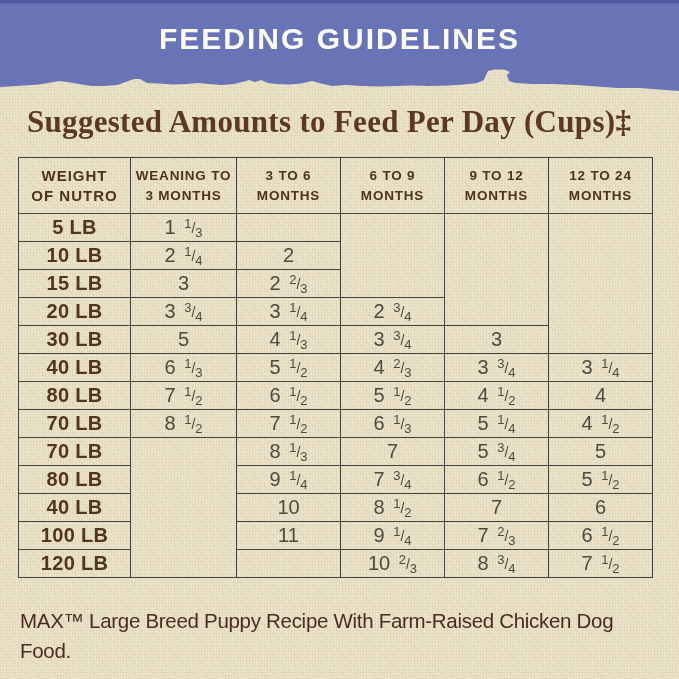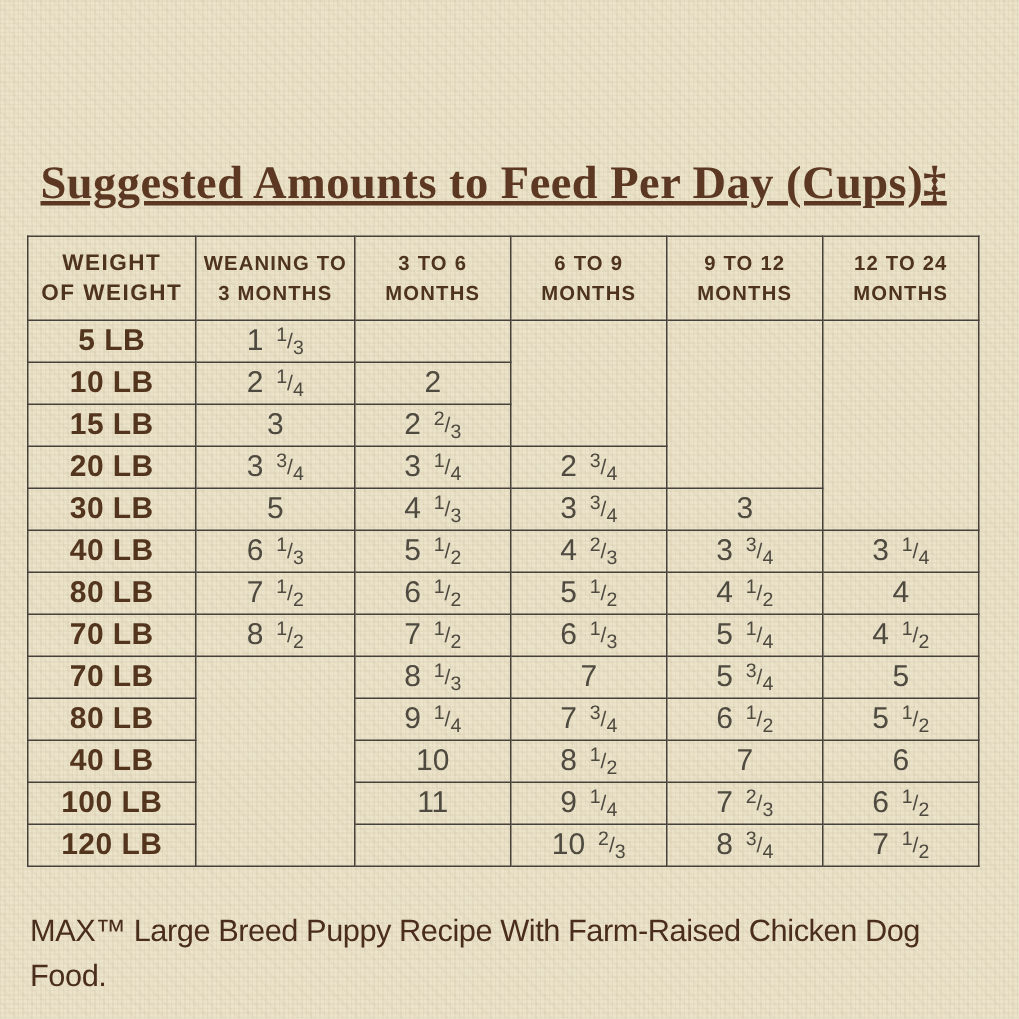--- a/index.html
+++ b/index.html
@@ -20,21 +20,21 @@
     position:absolute;top:22px;left:0;width:100%;
     text-align:center;color:#fbfaf5;
     font-size:30px;font-weight:bold;letter-spacing:2px;
     font-family:"Liberation Sans", sans-serif;
   }
   
   .section-title{
     position:absolute;left:27px;top:104px;width:640px;
     font-family:"Liberation Serif", serif;
     font-weight:bold;font-size:31px;letter-spacing:0.3px;
-    color:#5c3822;white-space:nowrap;text-decoration:underline;
+    color:#5c3822;white-space:nowrap;
   }
   
   table.feed{
     position:absolute;left:18px;top:157px;
     width:634px;border-collapse:collapse;table-layout:fixed;
   }
   table.feed th, table.feed td{
     border:1.5px solid #46413a;
     text-align:center;vertical-align:middle;
     padding:0;
@@ -61,37 +61,51 @@
     color:#4a2d1c;font-size:20.5px;line-height:30px;letter-spacing:-0.3px;
     font-family:"Liberation Sans", sans-serif;
   }
   .footnote span{display:block;}
 </style>
 </head>
 <body>
 
 <div class="panel">
 
+  <div class="banner">
+    <svg width="679" height="96" viewBox="0 0 679 96" preserveAspectRatio="none">
+      <path fill="#6874b6" d="M0 0 H679 V91
+        L660 89.5 640 88 618 88 598 86.5 576 85 552 84 532 84 516 83
+        509 81 507 75 510 72 504 69.5 495 69.5 488 71 486 75 484 80
+        477 83 464 84.5 448 85.5 430 86 412 85.5 396 86 378 86.5 362 86
+        346 85 332 86 319 83 312 81 301 83.5 289 84.5 277 84 268 83
+        261 80 255 82 249 80 244 81.5 234 84 221 85 209 84 198 83
+        186 84 173 84.5 159 83.5 147 83 140 79 134 79 127 81.5 117 85
+        104 86 91 86 79 84 67 82 59 81 51 82.5 39 84.5 24 85.5 9 86.5 0 87 Z"></path>
+      <rect x="0" y="0" width="679" height="3.5" fill="#5058a0"></rect>
+    </svg>
+    <div class="banner-title">FEEDING GUIDELINES</div>
+  </div>
 
   <div class="section-title">Suggested Amounts to Feed Per Day (Cups)‡</div>
 
   <table class="feed">
     <colgroup>
       <col style="width:112px">
         <col style="width:106px">
         <col style="width:104px">
       <col style="width:104px">
         <col style="width:104px">
         <col style="width:104px">
     </colgroup>
     <thead>
         <tr>
           <th class="th-weight">
             <span class="hl">WEIGHT</span>
-            <span class="hl">OF WEIGHT</span>
+            <span class="hl">OF NUTRO</span>
           </th>
           <th>
             <span class="hl">WEANING TO</span>
             <span class="hl">3 MONTHS</span>
           </th>
           <th>
             <span class="hl">3 TO 6</span>
             <span class="hl">MONTHS</span>
           </th>
           <th>

